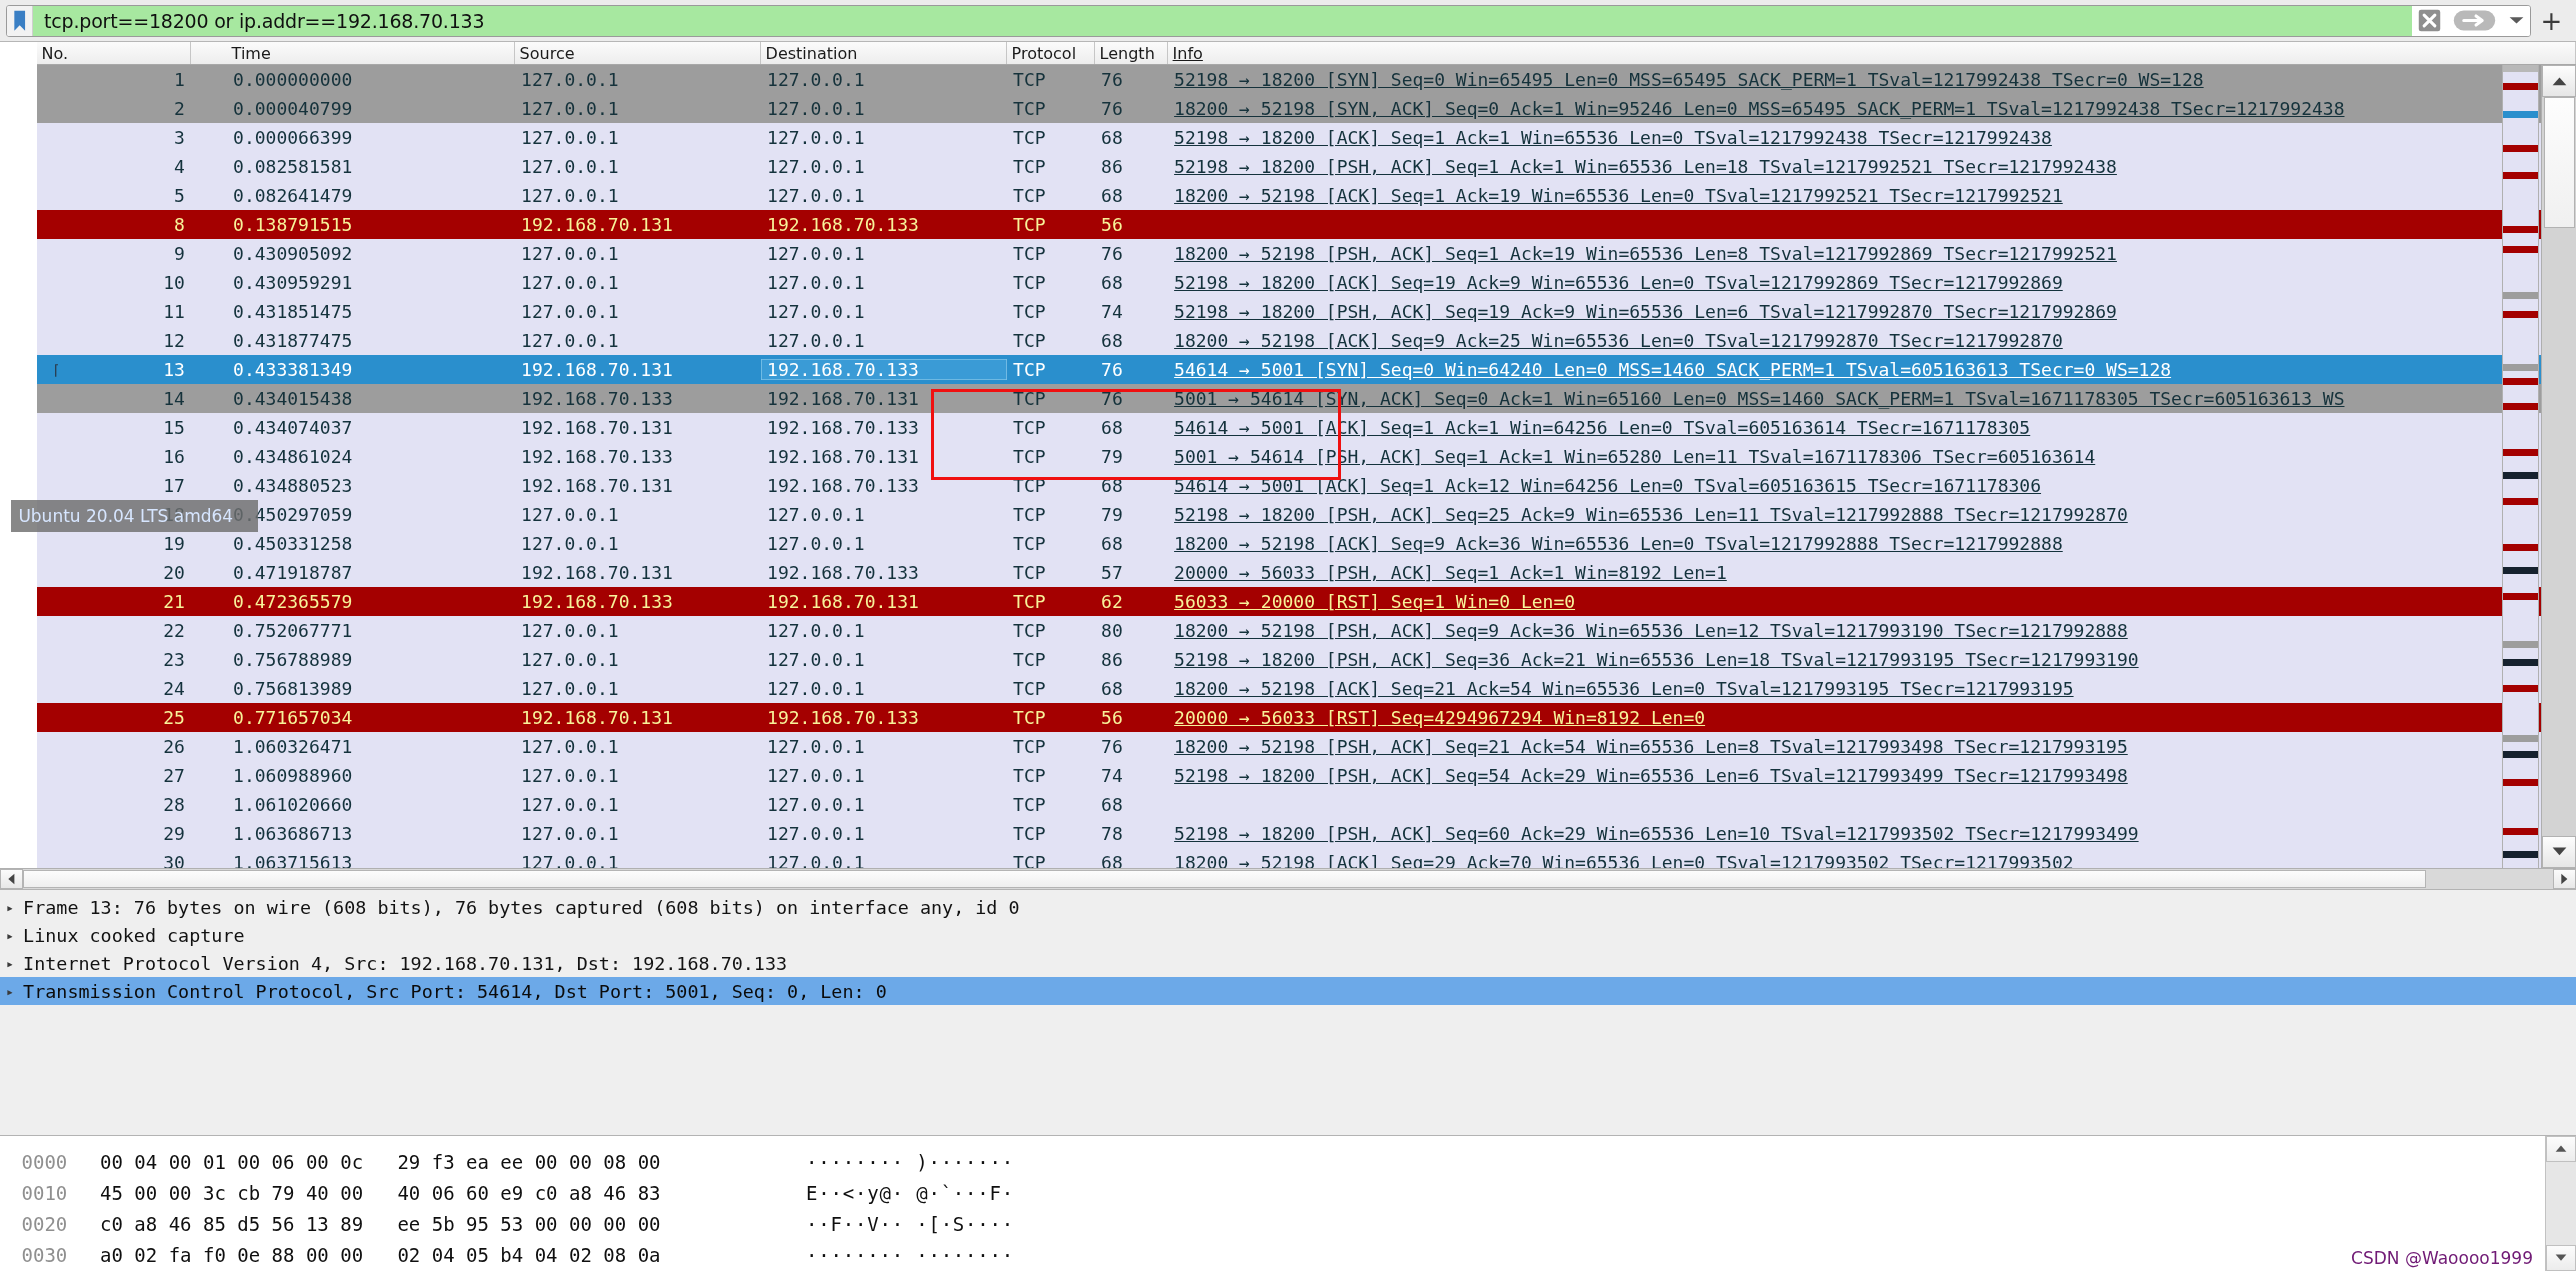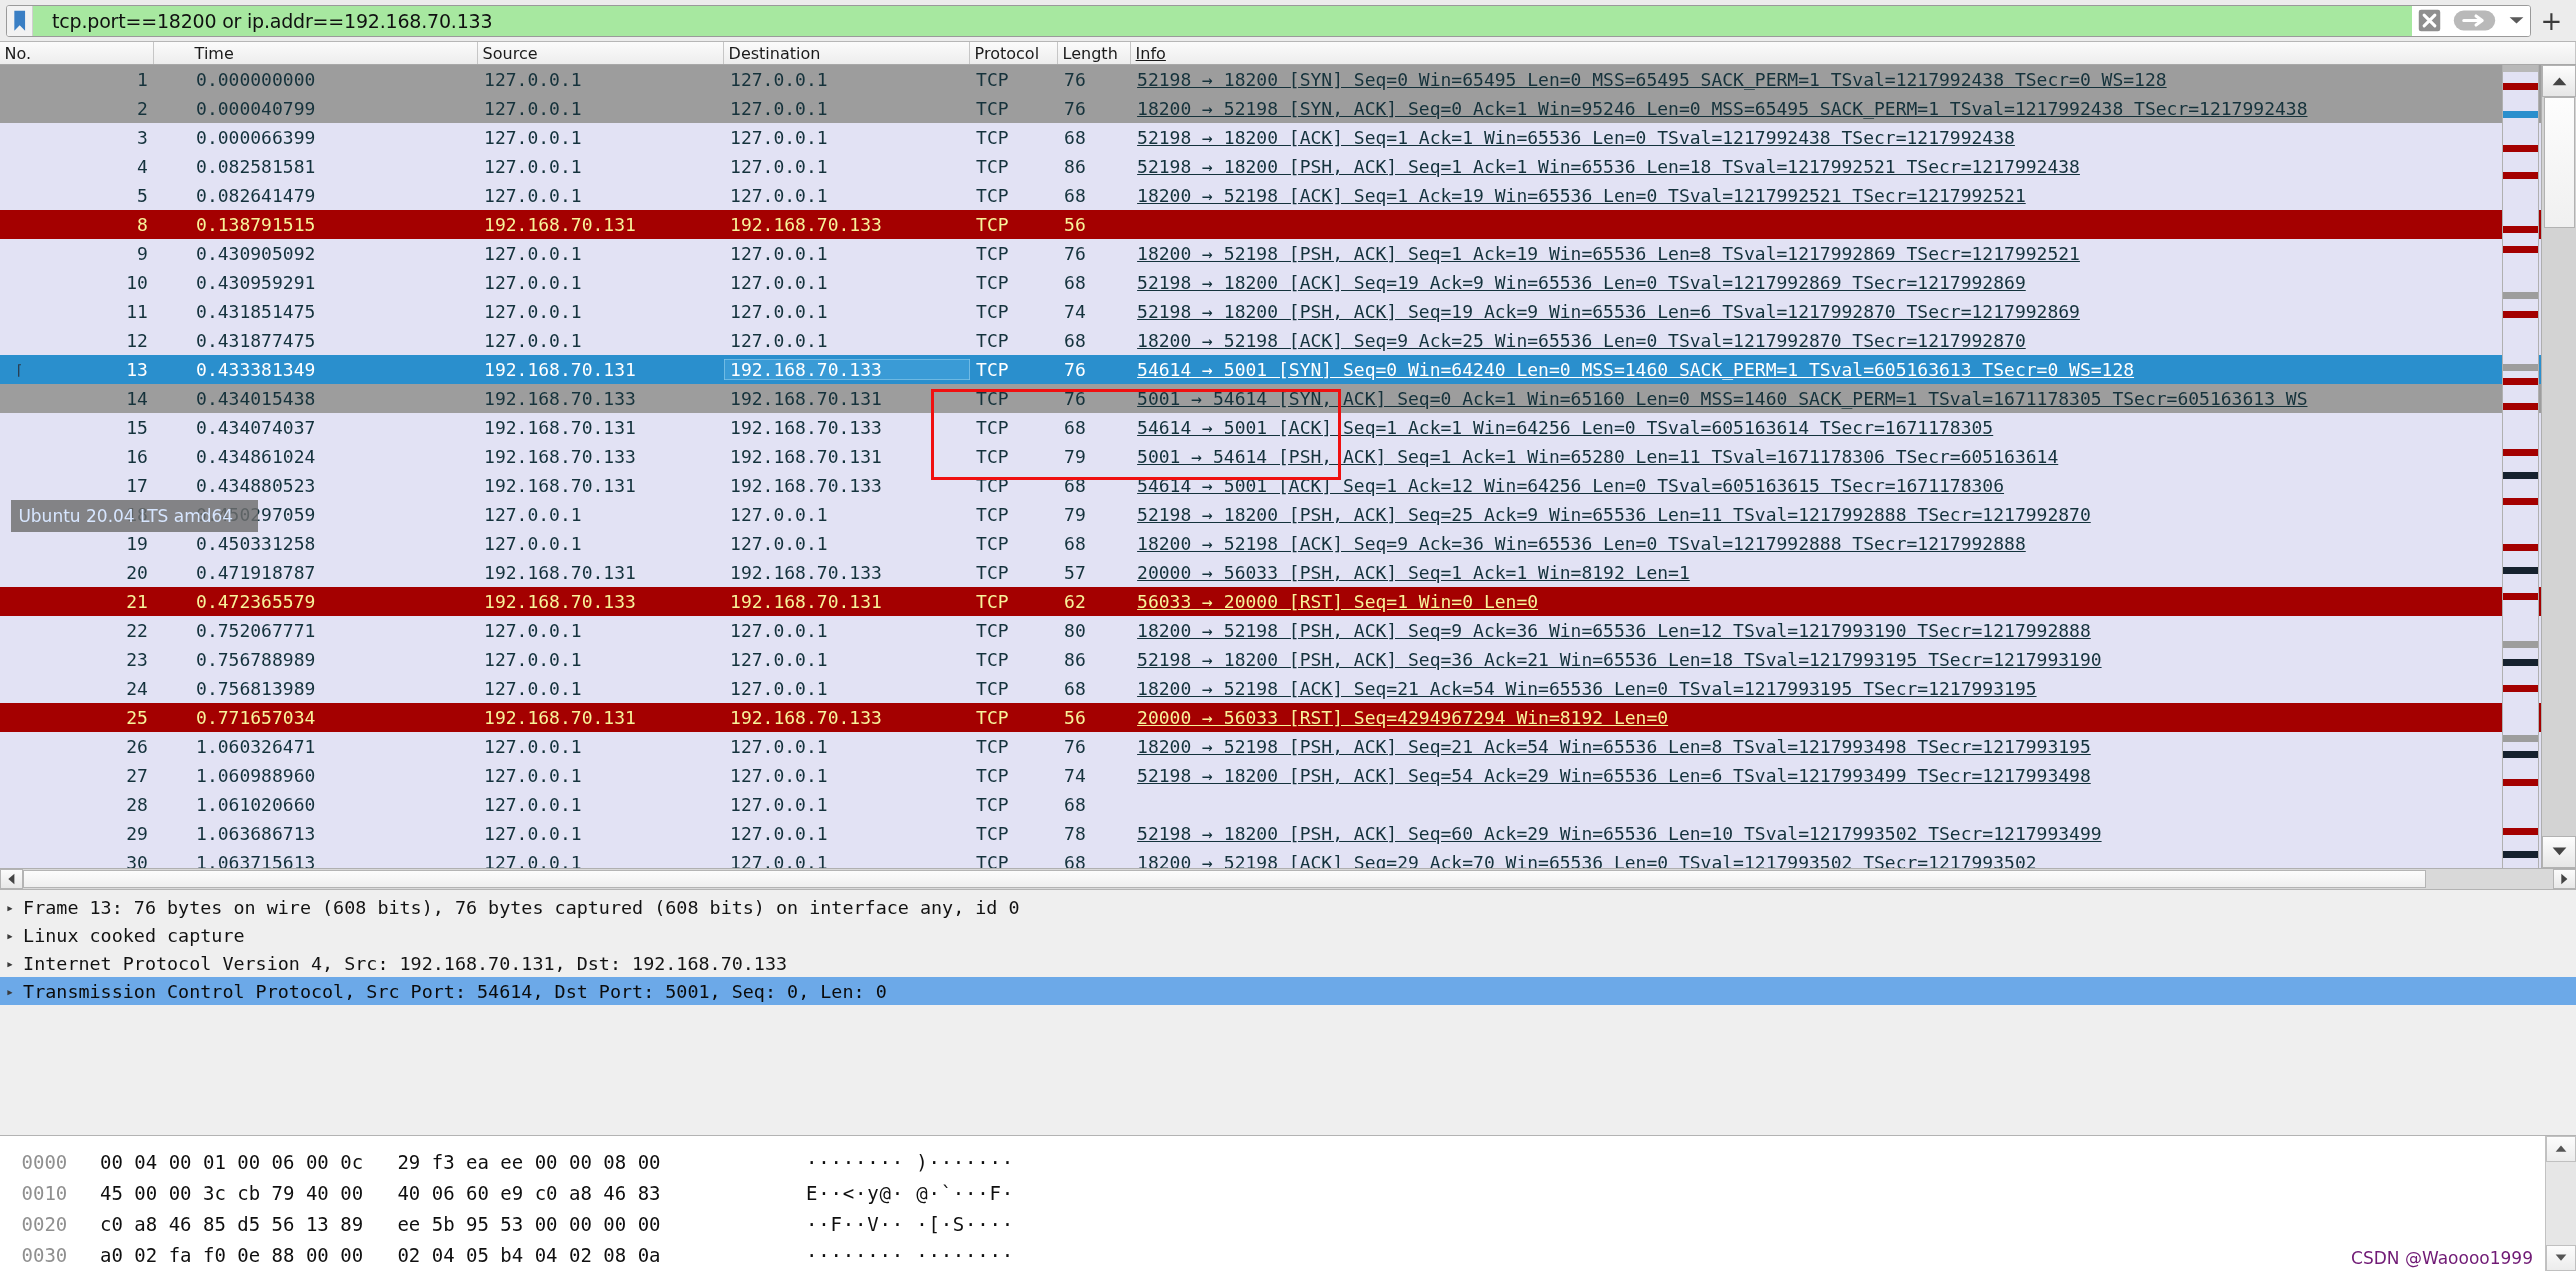--- a/index.html
+++ b/index.html
@@ -44,21 +44,21 @@
     flex: 0 0 26px;
     background: #f2f2f2;
     border-right: 0.8px solid #cfcfcf;
     display: flex; align-items: center; justify-content: center;
   }
   .filter-input {
     flex: 1 1 auto;
     background: #a7e8a0;
     display: flex;
     align-items: center;
-    padding-left: 19px;
+    padding-left: 11px;
     font-family: "DejaVu Sans", sans-serif;
     font-size: 19px;
     color: #101010;
     letter-spacing: -0.2px;
   }
   .filter-clear, .filter-apply {
     flex: 0 0 auto;
     display: flex; align-items: center; justify-content: center;
     padding: 0 6.1px;
     background: #ffffff;
@@ -78,20 +78,21 @@
 
   
   .packet-list-wrap {
     flex: 0 0 848px;
     display: flex;
     flex-direction: column;
     background: #ffffff;
     border-top: 0.8px solid #b6b6b6;
     position: relative;
     overflow: hidden;
+    padding-left: 37px;
   }
   .col-header {
     display: flex;
     height: 23px;
     flex: 0 0 23px;
     background: linear-gradient(#fbfbfb, #ededed);
     border-bottom: 0.8px solid #a8a8a8;
     font-family: "DejaVu Sans", sans-serif;
     font-size: 16px;
     color: #1a1a1a;

